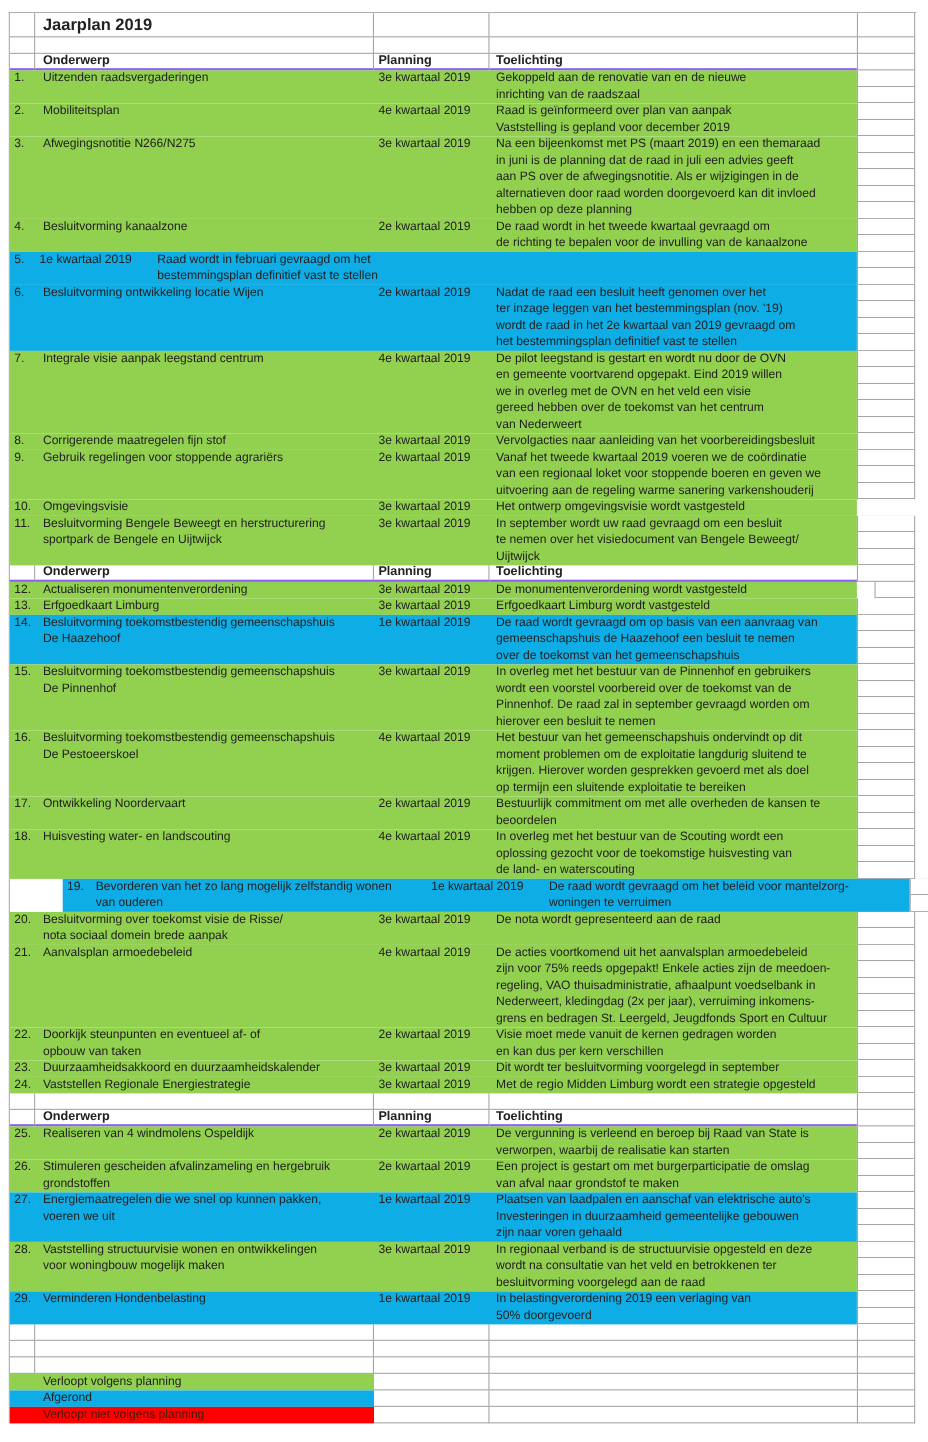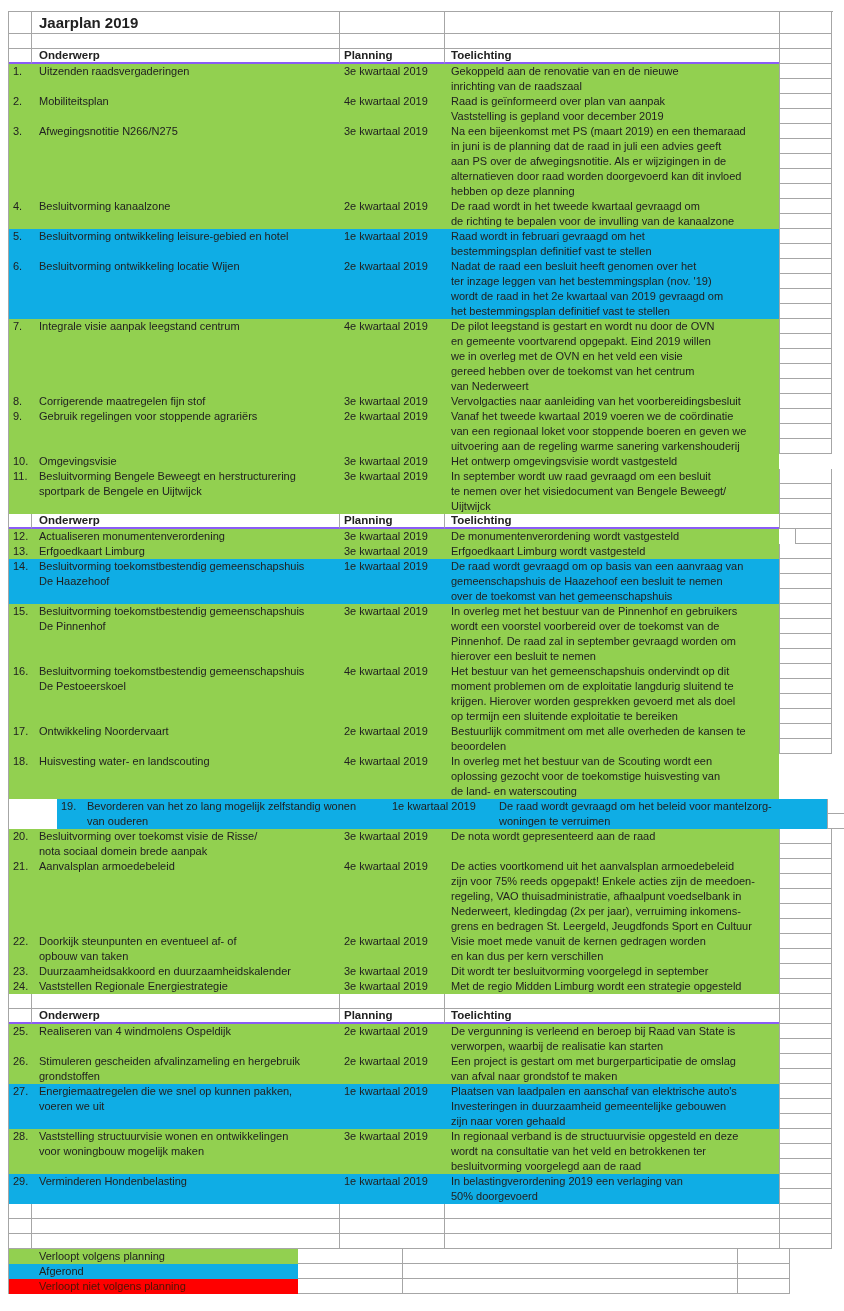--- a/index.html
+++ b/index.html
@@ -37,21 +37,21 @@
           to bottom,transparent 0,transparent 14px,var(--grid) 14px,var(--grid) 15px);}
   .title-row{height:22px;}
   .title-row .cell{line-height:21px;}
   .title{font-weight:bold;font-size:15px;}
   .fill{display:flex;width:770px;height:100%;}
   .fill .cell{border:none;}
   .line{line-height:15px;white-space:nowrap;overflow:hidden;}
   .green{background:var(--c-green);}
   .blue{background:var(--c-blue);}
   .red{background:var(--c-red);}
-  .legend-fill{width:289px;padding-left:30px;}
+  .legend-fill{width:331px;padding-left:30px;}
   .red-text{color:var(--red-text);}
 </style>
 </head>
 <body>
 
 <div class="sheet">
   <div class="grid">
 
     <div class="row title-row">
       <div class="cell cA wb"></div>
@@ -132,23 +132,20 @@
             <div class="cell cD">
               <div class="line">De raad wordt in het tweede kwartaal gevraagd om</div>
               <div class="line">de richting te bepalen voor de invulling van de kanaalzone</div>
             </div>
           </div>
           <div class="cell cE eb lined"></div>
         </div>
         <div class="row item-row" style="height: 30px;">
           <div class="fill blue">
             <div class="cell cA">5.</div>
-            <div class="cell cB">
-              <div class="line">Besluitvorming ontwikkeling leisure-gebied en hotel</div>
-            </div>
             <div class="cell cC">1e kwartaal 2019</div>
             <div class="cell cD">
               <div class="line">Raad wordt in februari gevraagd om het</div>
               <div class="line">bestemmingsplan definitief vast te stellen</div>
             </div>
           </div>
           <div class="cell cE eb lined"></div>
         </div>
         <div class="row item-row" style="height: 60px;">
           <div class="fill blue">
@@ -330,21 +327,21 @@
               <div class="line">Ontwikkeling Noordervaart</div>
             </div>
             <div class="cell cC">2e kwartaal 2019</div>
             <div class="cell cD">
               <div class="line">Bestuurlijk commitment om met alle overheden de kansen te</div>
               <div class="line">beoordelen</div>
             </div>
           </div>
           <div class="cell cE eb lined"></div>
         </div>
-        <div class="row item-row" style="height: 45px; flex-direction: column;">
+        <div class="row item-row" style="height: 45px;">
           <div class="fill green">
             <div class="cell cA">18.</div>
             <div class="cell cB">
               <div class="line">Huisvesting water- en landscouting</div>
             </div>
             <div class="cell cC">4e kwartaal 2019</div>
             <div class="cell cD">
               <div class="line">In overleg met het bestuur van de Scouting wordt een</div>
               <div class="line">oplossing gezocht voor de toekomstige huisvesting van</div>
               <div class="line">de land- en waterscouting</div>

